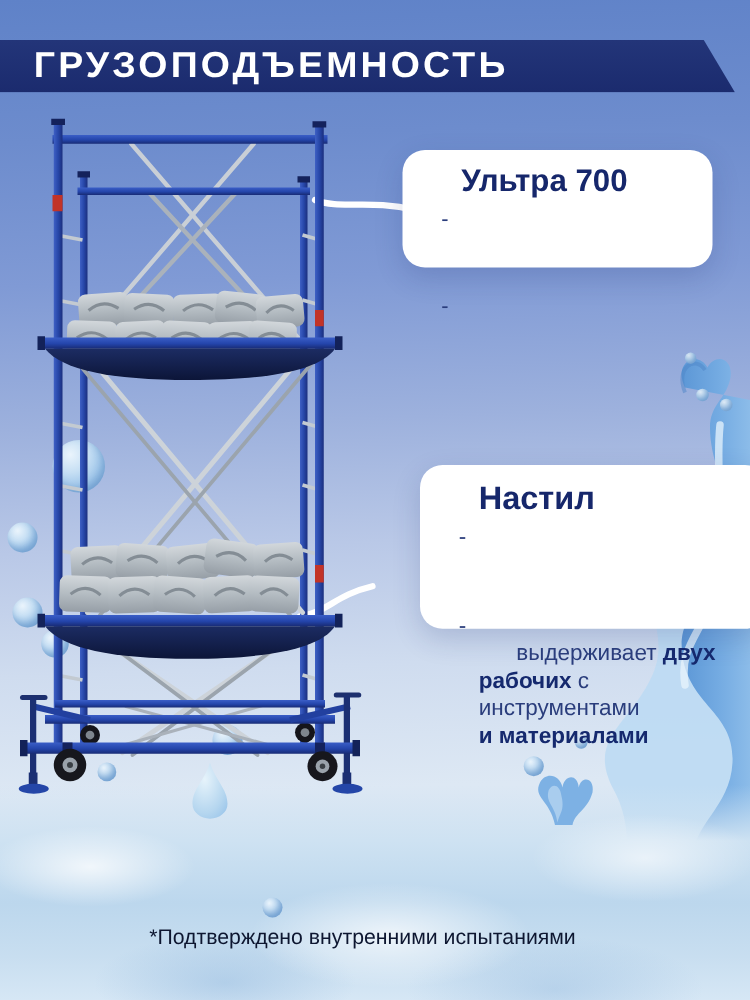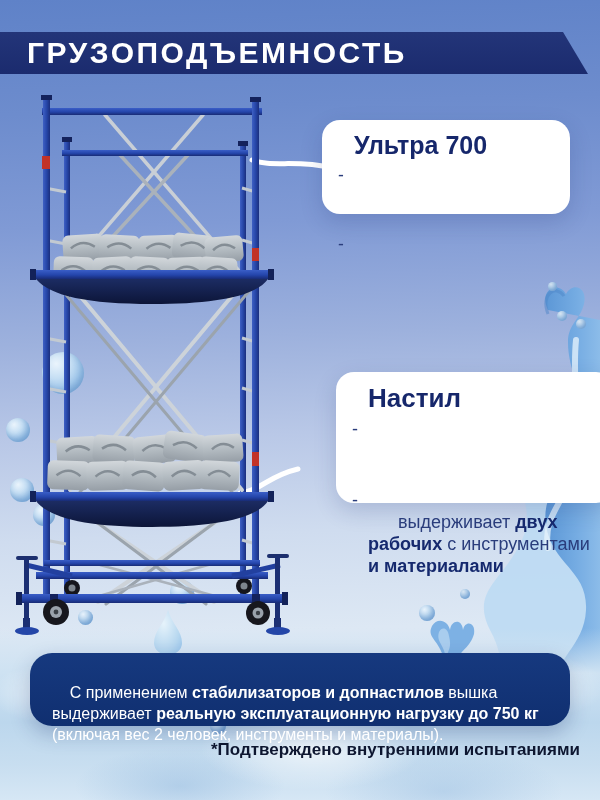--- a/index.html
+++ b/index.html
@@ -38,21 +38,21 @@
   }
   .banner-title{
     color:#fff;font-size:30px;font-weight:800;letter-spacing:2.5px;
     padding-left:27px;white-space:nowrap;transform:scaleY(.96);
   }
 
   
   .callout{
     position:absolute;background:#fff;border-radius:18px;
     box-shadow:0 8px 22px rgba(25,45,110,.18);
-    padding:9px 14px 10px 14px;color:#2a3d7c;
+    padding:9px 14px 10px 29px;color:#2a3d7c;
   }
   .co-title{font-weight:800;color:#16276b;margin:2px 0 3px 18px;}
   .co-item{position:relative;padding-left:18px;line-height:1.22;white-space:pre-wrap;}
   .co-item .dash{position:absolute;left:2px;top:0;color:#2a3d7c;}
   .co-item .b,.co-item b{font-weight:800;color:#15296e;}
   #callout-ultra{left:322px;top:120px;width:248px;height:94px;}
   #callout-ultra .co-title{font-size:25px;}
   #callout-ultra .co-item{font-size:17.5px;margin-top:5px;}
   #callout-nastil{left:292px;top:372px;width:278px;height:131px;margin-left:44px;}
   #callout-nastil .co-title{font-size:26px;}
@@ -65,22 +65,22 @@
     position:absolute;left:30px;top:653px;width:540px;height:73px;
     background:linear-gradient(180deg,#16397f 0%,#102f70 100%);
     border-radius:22px;color:#fff;font-size:16px;line-height:21px;
     padding:8px 22px;white-space:pre-wrap;
     box-shadow:0 8px 20px rgba(20,40,100,.25);
   }
   .summary .b{color:#fff;}
 
   
   .footnote{
-    position:absolute;left:0;top:740px;width:580px;text-align:right;
-    color:#0d1630;font-weight:700;font-size:17px;line-height:19px;
+    position:absolute;left:0;top:740px;width:580px;text-align:center;
+    color:#0d1630;font-weight:400;font-size:17px;line-height:19px;
   }
 
   svg{display:block;}
   .abs{position:absolute;}
 </style>
 </head>
 <body>
 
 <div class="stage">
 
@@ -367,23 +367,18 @@
     <div class="co-item">
       <span class="dash">-</span>
     </div>
     <div class="co-item">
       <span class="dash">-</span><span><span>выдерживает </span><span class="b">двух
 рабочих</span><span> с инструментами
 </span><span class="b">и материалами</span></span>
     </div>
   </div>
 
-  <div class="summary">
-    <span><span>С применением </span><span class="b">стабилизаторов и допнастилов</span><span> вышка
-выдерживает </span><span class="b">реальную эксплуатационную нагрузку до 750 кг</span><span>
-(включая вес 2 человек, инструменты и материалы).</span></span>
-  </div>
 
   <div class="footnote">
     <div>*Подтверждено внутренними испытаниями</div>
   </div>
 
 </div>
 
 </body></html>

